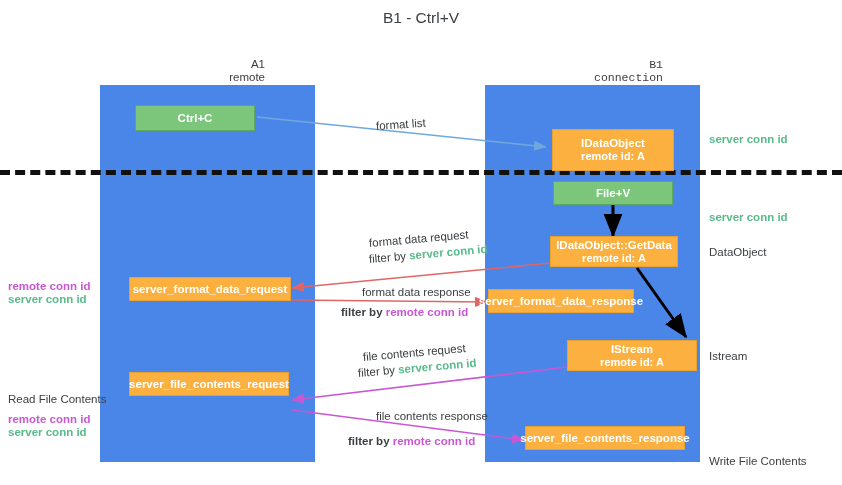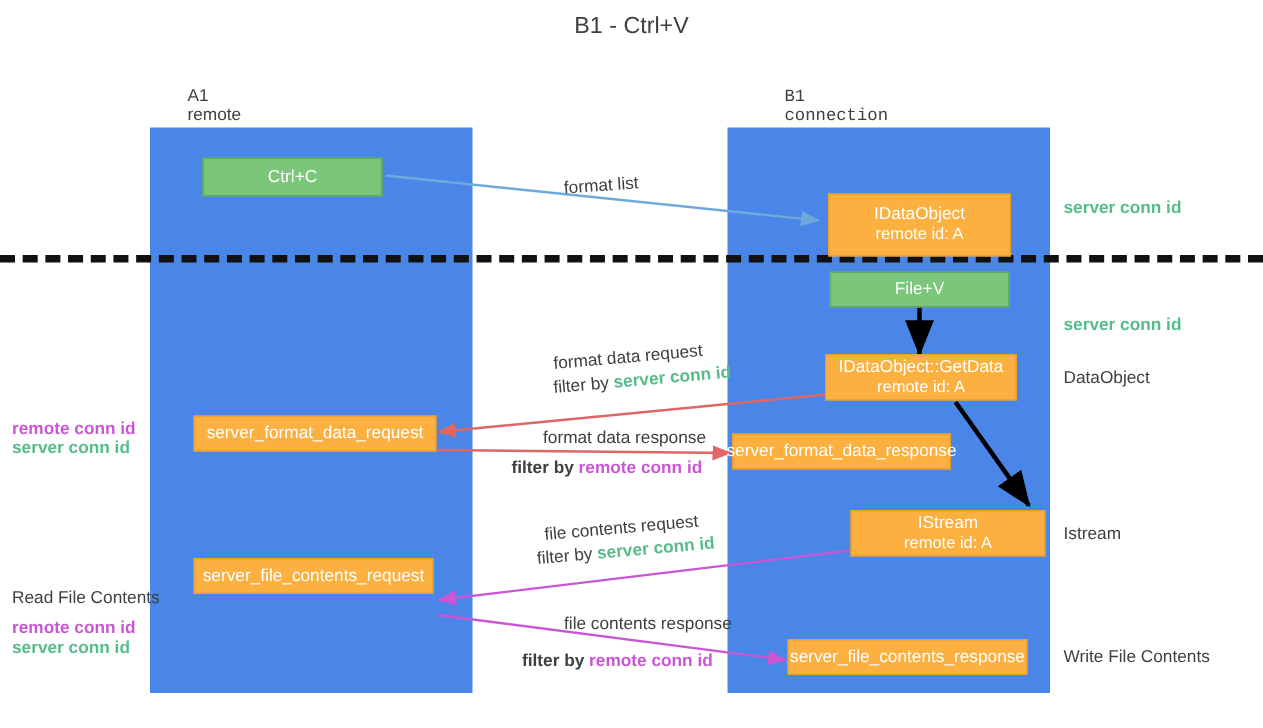--- a/index.html
+++ b/index.html
@@ -6,30 +6,30 @@
   body{
     width:842px;height:485px;position:relative;overflow:hidden;
     background:#ffffff;
     font-family:"Liberation Sans","DejaVu Sans",sans-serif;
     color:#3c4043;
   }
   #stage{position:absolute;left:0;top:0;width:842px;height:485px;}
 
   
   .lane{position:absolute;background:#4a86e8;}
-  .lane-head{position:absolute;text-align:left;font-size:11.5px;line-height:13px;color:#3c4043;}
+  .lane-head{position:absolute;text-align:right;font-size:11.5px;line-height:13px;color:#3c4043;}
 
   
   .title{position:absolute;left:0;top:8px;width:842px;text-align:center;
     font-size:15.5px;line-height:20px;color:#3c4043;}
 
   
   .box{position:absolute;display:flex;align-items:center;justify-content:center;
        flex-direction:column;text-align:right;color:#ffffff;
-       font-size:11.5px;line-height:13px;box-sizing:border-box;}
+       font-size:11.5px;line-height:13px;box-sizing:border-box;font-weight:bold;}
   .box.green{background:#7bc67b;border:1px solid #5fa85f;}
   .box.orange{background:#fbb040;border:1px solid #e8a030;}
   .box .l2{font-size:11px;}
 
   
   .dashed{position:absolute;left:0;top:170px;width:842px;height:0;
     border-top:5px dashed #111111;}
 
   
   .lbl{position:absolute;font-size:11.5px;line-height:14px;color:#3c4043;white-space:nowrap;}
@@ -157,21 +157,21 @@
 
   <div class="lbl" style="left:376px;top:409px;">file contents response</div>
   <div class="lbl" style="left:348px;top:434px;">
     <span class="bold-n">filter by </span><span class="mag-t">remote conn id</span>
   </div>
 
   <div class="sidenote green-t" style="left:709px;top:132px;">server conn id</div>
   <div class="sidenote green-t" style="left:709px;top:210px;">server conn id</div>
   <div class="sidenote" style="left:709px;top:245px;">DataObject</div>
   <div class="sidenote" style="left:709px;top:349px;">Istream</div>
-  <div class="sidenote" style="left:709px;top:431px;text-align:right;">Write File Contents</div>
+  <div class="sidenote" style="left:709px;top:454px;text-align:right;">Write File Contents</div>
 
   <div class="sidenote mag-t" style="left:8px;top:279px;">remote conn id</div>
   <div class="sidenote green-t" style="left:8px;top:292px;">server conn id</div>
 
   <div class="sidenote" style="left:8px;top:392px;">Read File Contents</div>
   <div class="sidenote mag-t" style="left:8px;top:412px;">remote conn id</div>
   <div class="sidenote green-t" style="left:8px;top:425px;">server conn id</div>
 
 </div>
 

